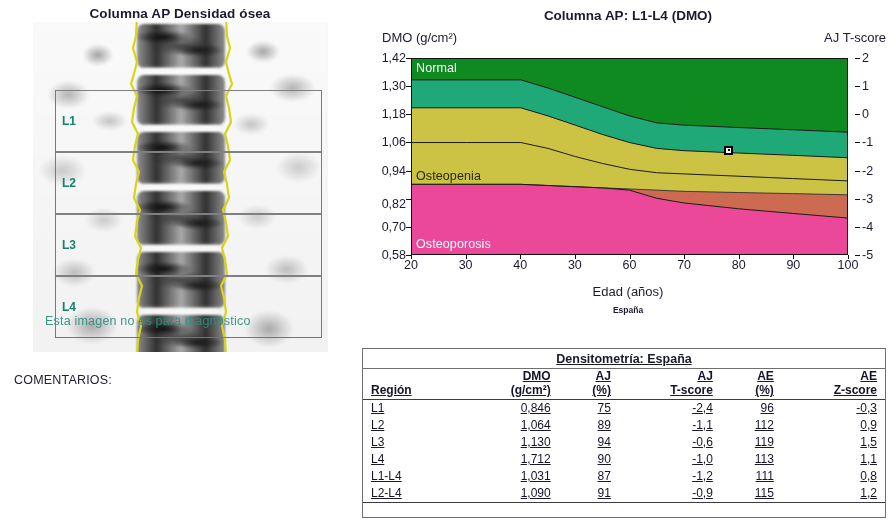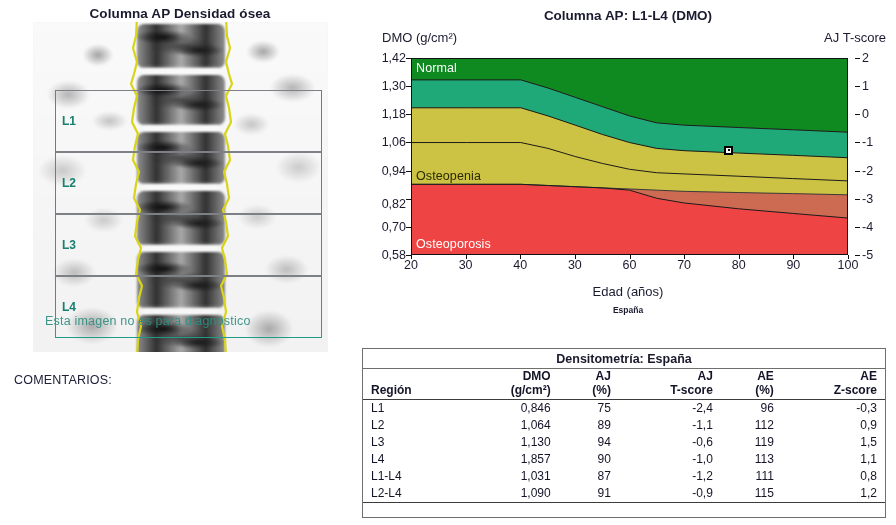--- a/index.html
+++ b/index.html
@@ -85,21 +85,21 @@
   
   #chart-panel{position:absolute;left:360px;top:0;width:536px;height:330px;}
   #chart-title{
     position:absolute;left:0;top:8px;width:536px;text-align:center;
     font-size:13.5px;font-weight:bold;color:#1b1b30;
   }
   #y-axis-title{position:absolute;left:22px;top:30px;font-size:13px;color:#1b1b30;}
   #y2-axis-title{position:absolute;right:10px;top:30px;font-size:13px;color:#1b1b30;}
   #plot{
     position:absolute;left:51px;top:58px;width:437px;height:197px;
-    border:1px solid #111;box-sizing:border-box;background:#ef4444;overflow:hidden;
+    border:1px solid #111;box-sizing:border-box;background:#ec4899;overflow:hidden;
   }
   #plot svg{position:absolute;left:0;top:0;width:100%;height:100%;display:block;}
   .band-label{
     position:absolute;font-size:12.5px;font-weight:500;letter-spacing:.1px;
     pointer-events:none;
   }
   #lbl-normal{left:4px;top:2px;color:#ffffff;}
   #lbl-osteopenia{left:4px;top:110px;color:#2a2a00;}
   #lbl-osteoporosis{left:4px;top:178px;color:#ffffff;}
   #marker{
@@ -130,21 +130,21 @@
     font-size:13px;color:#1b1b30;
   }
   #chart-sub{
     position:absolute;left:0;top:305px;width:536px;text-align:center;
     font-size:8.5px;font-weight:bold;color:#1b1b30;
   }
 
   
   #table-wrap{
     position:absolute;left:362px;top:348px;width:524px;height:170px;
-    border:1px solid #6f6f6f;background:#fff;box-sizing:border-box;
+    border:1px solid #6f6f6f;background:#fff;box-sizing:border-box;text-decoration:underline;
   }
   table{border-collapse:collapse;width:100%;font-size:12px;color:#141428;}
   #tbl-caption{
     text-align:center;font-weight:bold;font-size:12.5px;padding:3px 0 2px;
     border-bottom:1px solid #6f6f6f;
   }
   thead th{
     font-weight:bold;font-size:12px;padding:0 8px;vertical-align:bottom;
     line-height:14px;
   }
@@ -358,21 +358,21 @@
         <tr>
           <td class="lft">L3</td>
           <td class="num">1,130</td>
           <td class="num">94</td>
           <td class="num">-0,6</td>
           <td class="num">119</td>
           <td class="num">1,5</td>
         </tr>
         <tr>
           <td class="lft">L4</td>
-          <td class="num">1,857</td>
+          <td class="num">1,712</td>
           <td class="num">90</td>
           <td class="num">-1,0</td>
           <td class="num">113</td>
           <td class="num">1,1</td>
         </tr>
         <tr>
           <td class="lft">L1-L4</td>
           <td class="num">1,031</td>
           <td class="num">87</td>
           <td class="num">-1,2</td>

